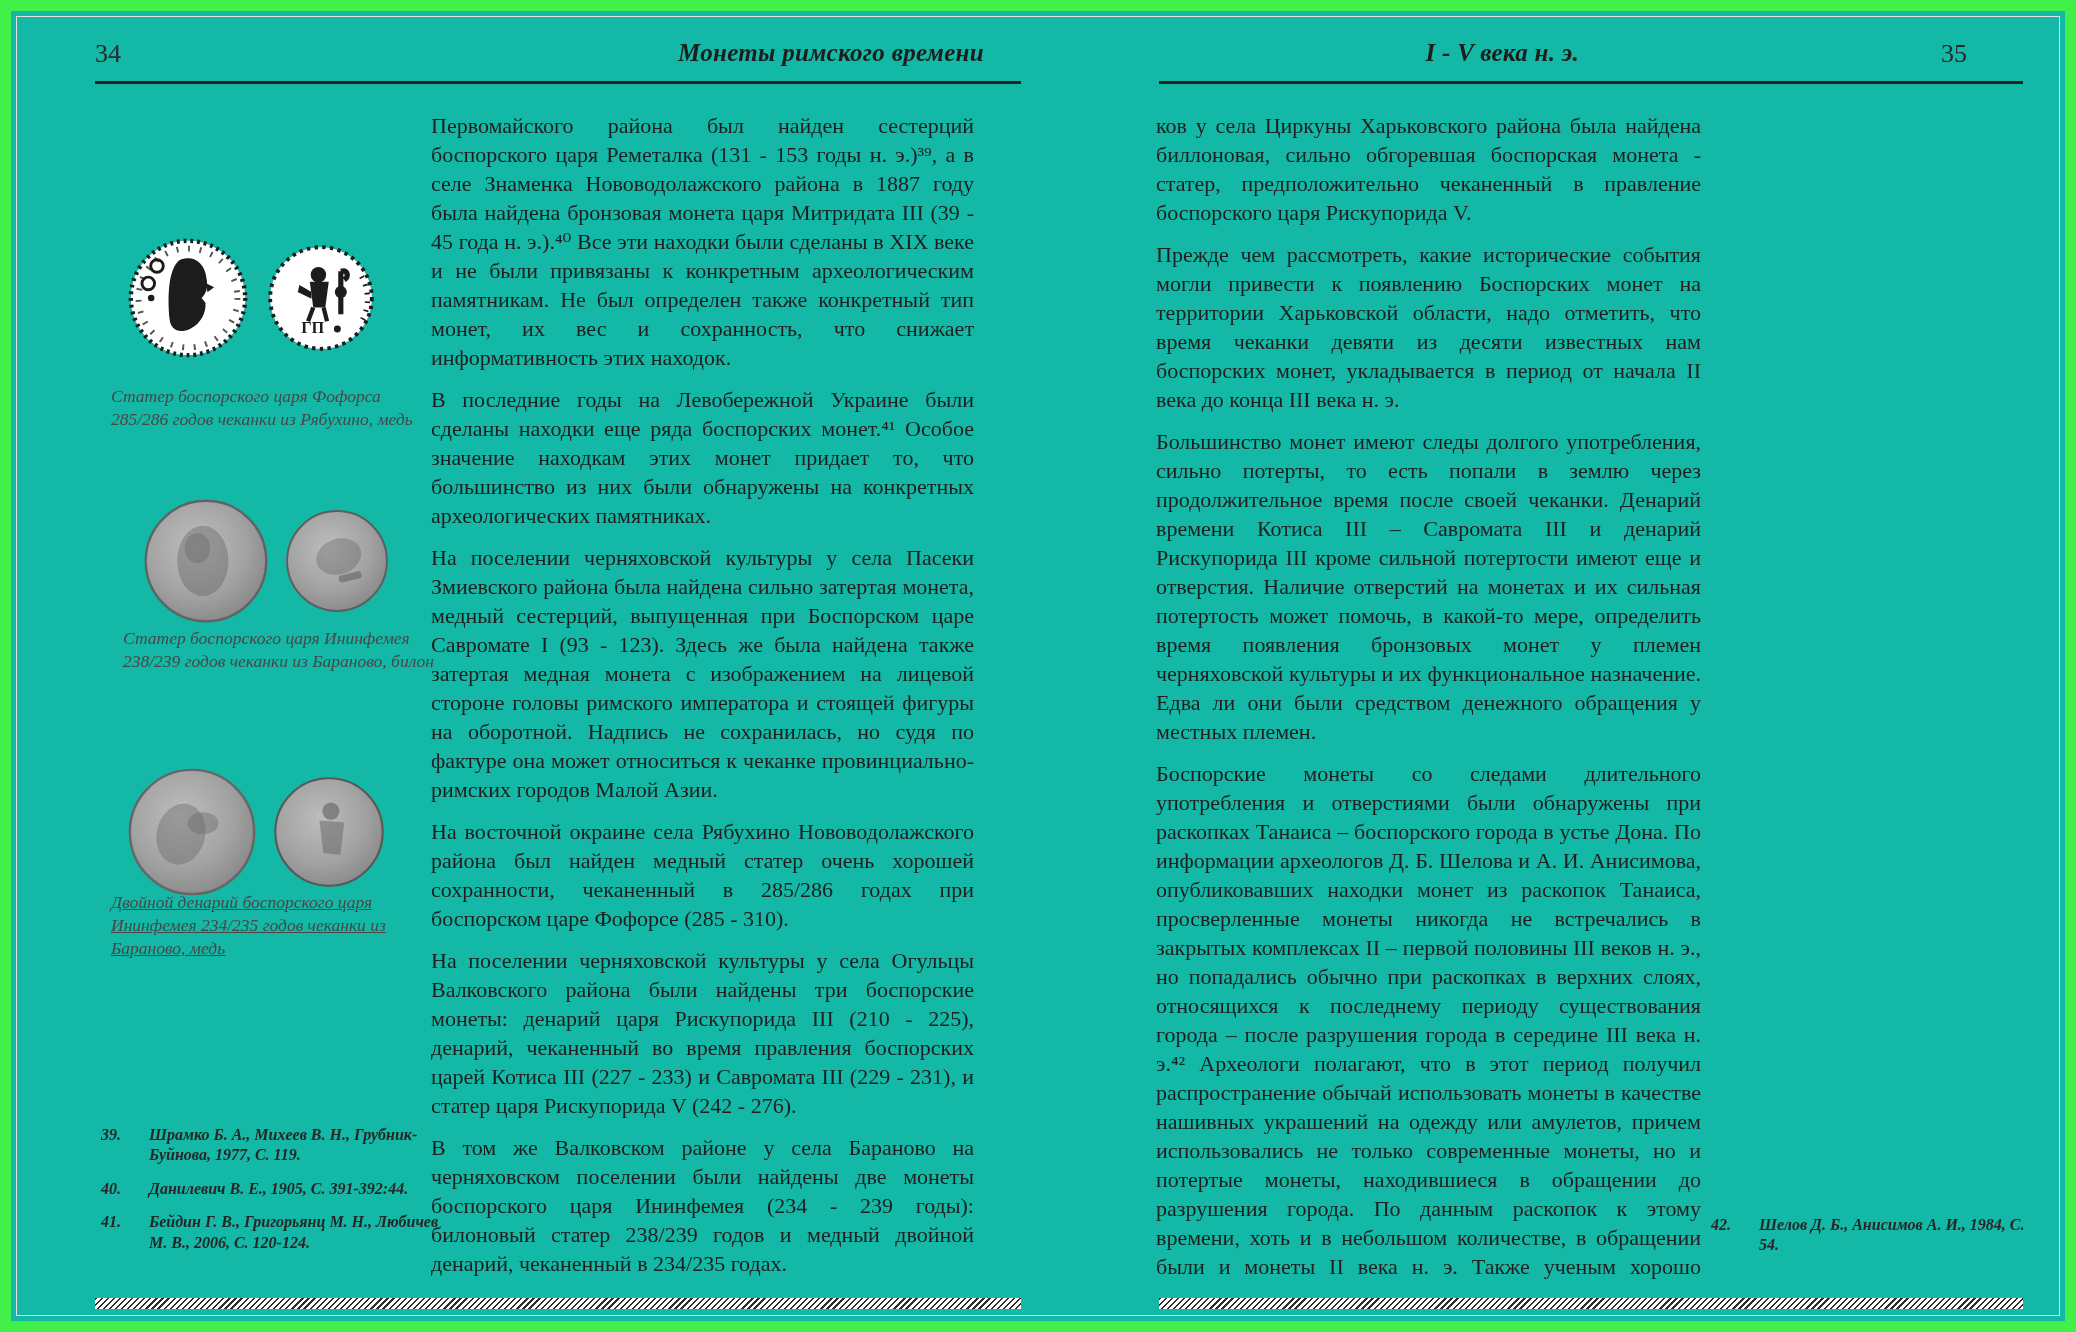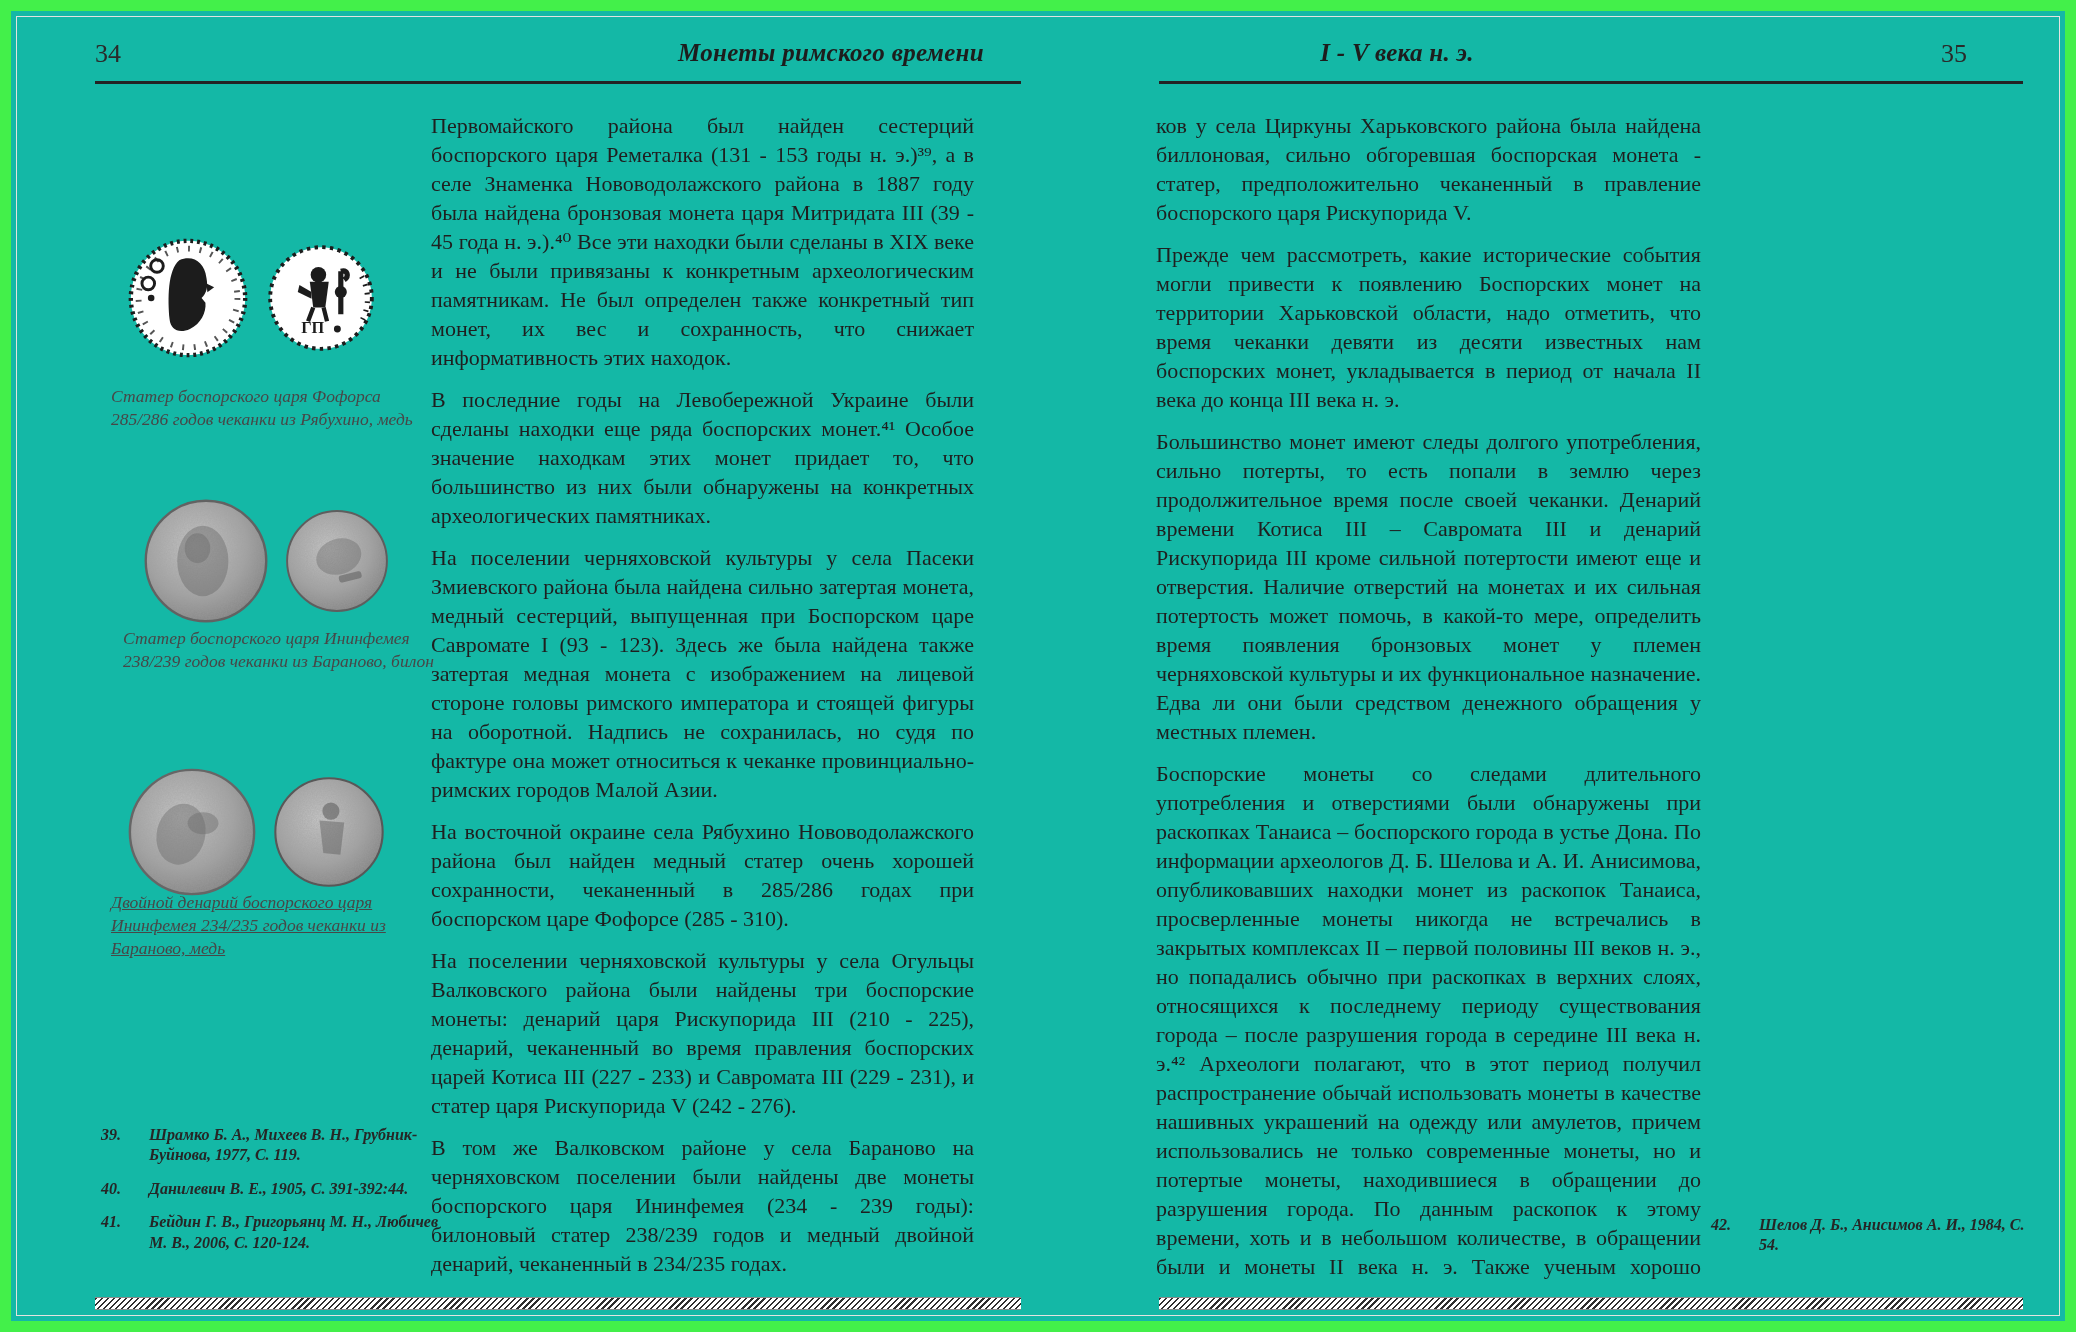--- a/index.html
+++ b/index.html
@@ -148,21 +148,21 @@
     <p>В последние годы на Левобережной Украине были сделаны находки еще ряда боспорских монет.⁴¹ Особое значение находкам этих монет придает то, что большинство из них были обнаружены на конкретных археологических памятниках.</p>
     <p>На поселении черняховской культуры у села Пасеки Змиевского района была найдена сильно затертая монета, медный сестерций, выпущенная при Боспорском царе Савромате I (93 - 123). Здесь же была найдена также затертая медная монета с изображением на лицевой стороне головы римского императора и стоящей фигуры на оборотной. Надпись не сохранилась, но судя по фактуре она может относиться к чеканке провинциально-римских городов Малой Азии.</p>
     <p>На восточной окраине села Рябухино Нововодолажского района был найден медный статер очень хорошей сохранности, чеканенный в 285/286 годах при боспорском царе Фофорсе (285 - 310).</p>
     <p>На поселении черняховской культуры у села Огульцы Валковского района были найдены три боспорские монеты: денарий царя Рискупорида III (210 - 225), денарий, чеканенный во время правления боспорских царей Котиса III (227 - 233) и Савромата III (229 - 231), и статер царя Рискупорида V (242 - 276).</p>
     <p>В том же Валковском районе у села Бараново на черняховском поселении были найдены две монеты боспорского царя Ининфемея (234 - 239 годы): билоновый статер 238/239 годов и медный двойной денарий, чеканенный в 234/235 годах.</p>
 
   </div>
 
   <div class="abs hatch" style="left:84px;top:1286px;width:926px;"></div>
 
-  <div class="abs running-title" style="left:1148px;top:28px;width:420px;text-align:center;margin-left:28px;">I - V века н. э.</div>
+  <div class="abs running-title" style="left:1148px;top:28px;width:420px;text-align:right;">I - V века н. э.</div>
   <div class="abs pagenum" style="left:1930px;top:28px;width:82px;text-align:left;">35</div>
   <div class="abs rule" style="left:1148px;top:70px;width:864px;"></div>
 
   <div class="abs bodycol" style="left:1145px;top:100px;width:545px;height:1170px;overflow:hidden;">
     <p>ков у села Циркуны Харьковского района была найдена биллоновая, сильно обгоревшая боспорская монета - статер, предположительно чеканенный в правление боспорского царя Рискупорида V.</p>
     <p>Прежде чем рассмотреть, какие исторические события могли привести к появлению Боспорских монет на территории Харьковской области, надо отметить, что время чеканки девяти из десяти известных нам боспорских монет, укладывается в период от начала II века до конца III века н. э.</p>
     <p>Большинство монет имеют следы долгого употребления, сильно потерты, то есть попали в землю через продолжительное время после своей чеканки. Денарий времени Котиса III – Савромата III и денарий Рискупорида III кроме сильной потертости имеют еще и отверстия. Наличие отверстий на монетах и их сильная потертость может помочь, в какой-то мере, определить время появления бронзовых монет у племен черняховской культуры и их функциональное назначение. Едва ли они были средством денежного обращения у местных племен.</p>
     <p>Боспорские монеты со следами длительного употребления и отверстиями были обнаружены при раскопках Танаиса – боспорского города в устье Дона. По информации археологов Д. Б. Шелова и А. И. Анисимова, опубликовавших находки монет из раскопок Танаиса, просверленные монеты никогда не встречались в закрытых комплексах II – первой половины III веков н. э., но попадались обычно при раскопках в верхних слоях, относящихся к последнему периоду существования города – после разрушения города в середине III века н. э.⁴² Археологи полагают, что в этот период получил распространение обычай использовать монеты в качестве нашивных украшений на одежду или амулетов, причем использовались не только современные монеты, но и потертые монеты, находившиеся в обращении до разрушения города. По данным раскопок к этому времени, хоть и в небольшом количестве, в обращении были и монеты II века н. э.  Также ученым хорошо известно использо-</p>
   </div>
 

